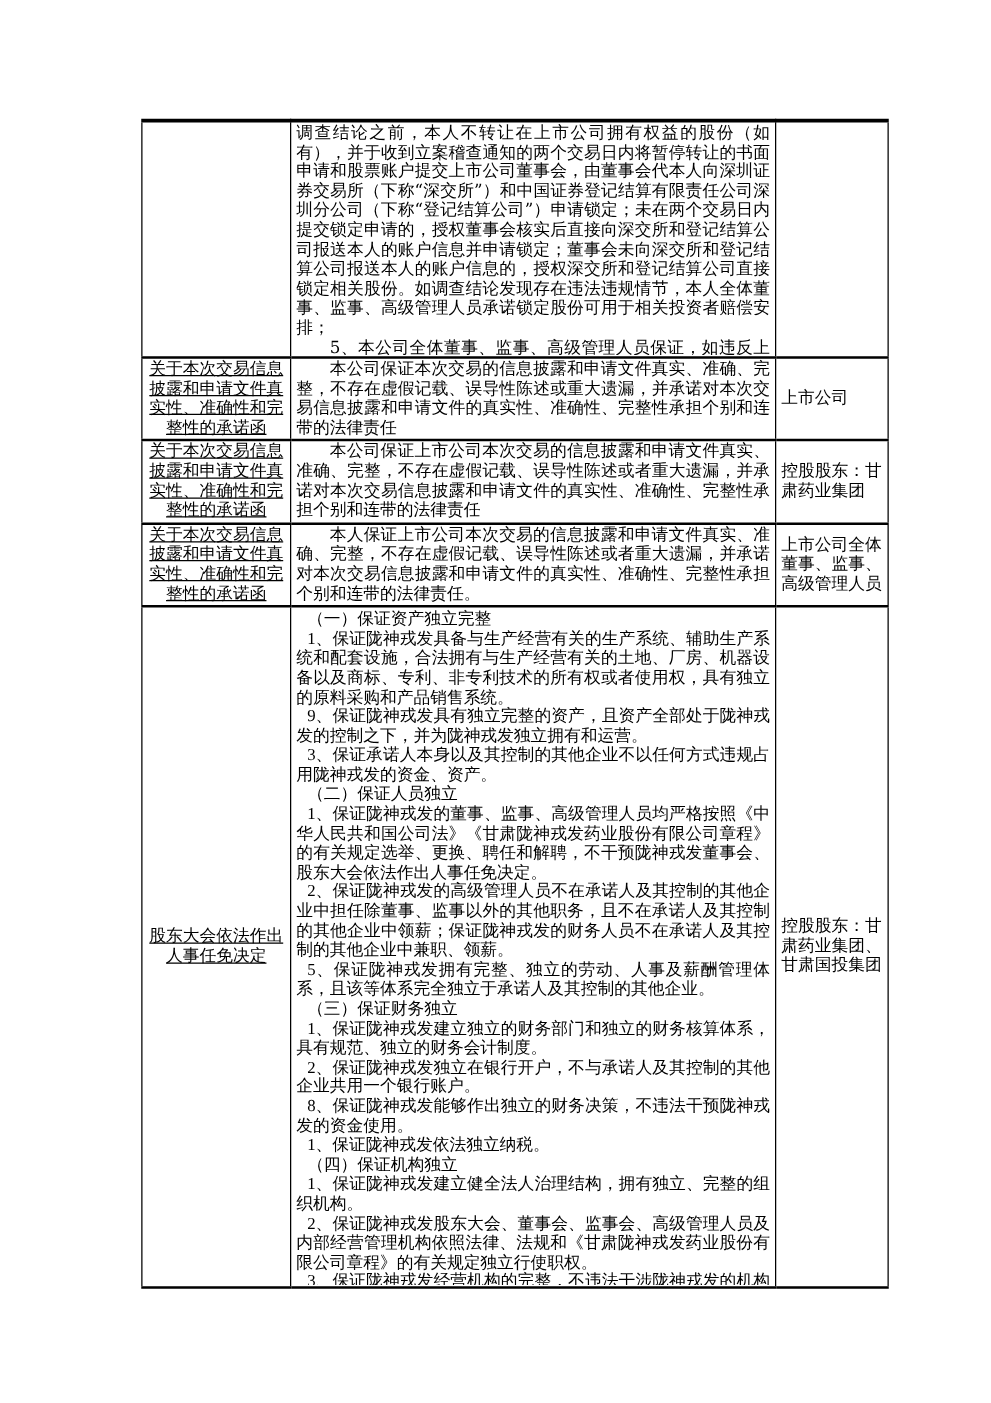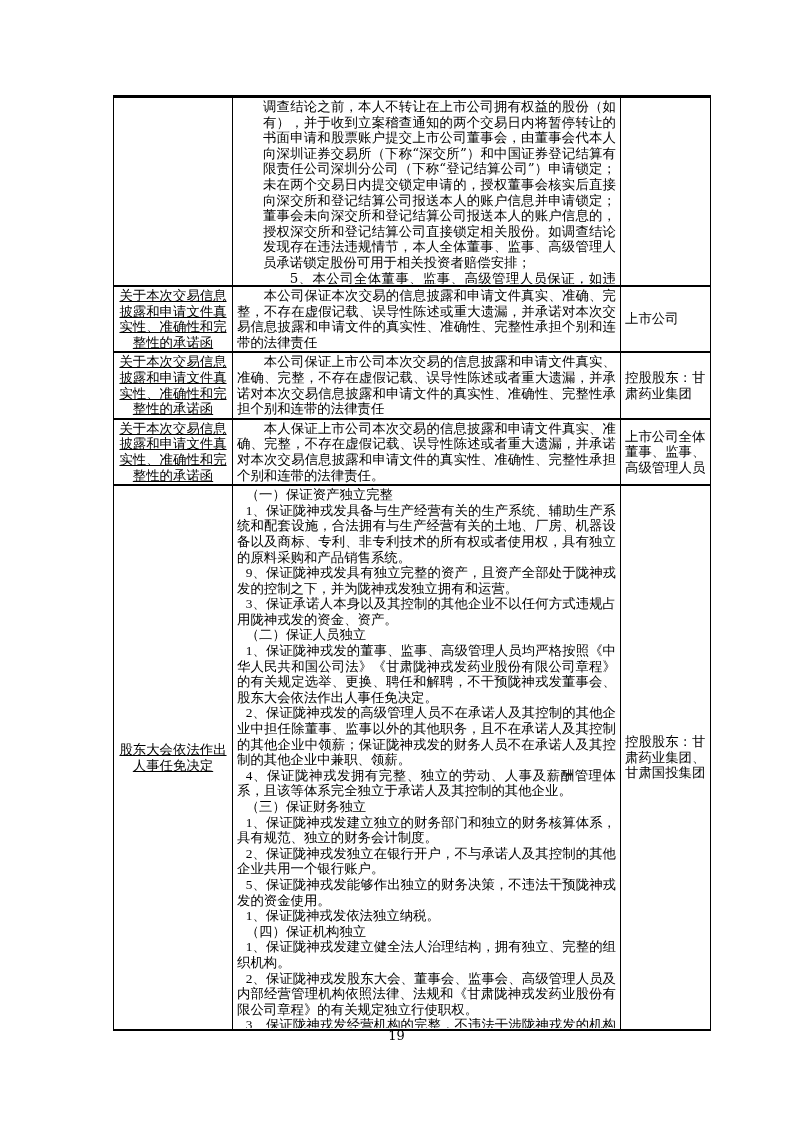--- a/index.html
+++ b/index.html
@@ -32,21 +32,21 @@
   table.doc-table { border-top:3px solid #000; border-bottom:2px solid #000; }
   tr.r1 { height:189px; }
   tr.r2 { height:66px; }
   tr.r3 { height:64px; }
   tr.r4 { height:63px; }
   tr.r5 { height:545px; }
   td.cat-cell   { width:110px; text-align:center; padding:1px 3px;text-decoration:underline; }
   td.content-cell { width:379px; text-align:justify; }
   td.party-cell { width:81px; text-align:left; padding:1px 2px; }
   td.v-top { vertical-align:top; }
-  .clip-r1 { height:185px; overflow:hidden;margin-left:26px; }
+  .clip-r1 { height:185px; overflow:hidden; }
   .clip-r5 { height:541px; overflow:hidden;font-family:Liberation Serif, serif; }
   .content-cell p { margin:0; text-align:justify; }
   p.p-flush { text-indent:0; }
   p.p-ind2  { text-indent:2em; }
   p.p-ind1  { text-indent:0.65em; }
   .pageno {
     position:absolute;
     left:0; top:1028px; width:793px;
     text-align:center;
     font-size:13px;
@@ -99,32 +99,31 @@
         <td class="cat-cell">股东大会依法作出人事任免决定</td>
         <td class="content-cell v-top">
           <div class="clip-r5">
             <p class="p-ind1">（一）保证资产独立完整</p>
             <p class="p-ind1">1、保证陇神戎发具备与生产经营有关的生产系统、辅助生产系统和配套设施，合法拥有与生产经营有关的土地、厂房、机器设备以及商标、专利、非专利技术的所有权或者使用权，具有独立的原料采购和产品销售系统。</p>
             <p class="p-ind1">9、保证陇神戎发具有独立完整的资产，且资产全部处于陇神戎发的控制之下，并为陇神戎发独立拥有和运营。</p>
             <p class="p-ind1">3、保证承诺人本身以及其控制的其他企业不以任何方式违规占用陇神戎发的资金、资产。</p>
             <p class="p-ind1">（二）保证人员独立</p>
             <p class="p-ind1">1、保证陇神戎发的董事、监事、高级管理人员均严格按照《中华人民共和国公司法》《甘肃陇神戎发药业股份有限公司章程》的有关规定选举、更换、聘任和解聘，不干预陇神戎发董事会、股东大会依法作出人事任免决定。</p>
             <p class="p-ind1">2、保证陇神戎发的高级管理人员不在承诺人及其控制的其他企业中担任除董事、监事以外的其他职务，且不在承诺人及其控制的其他企业中领薪；保证陇神戎发的财务人员不在承诺人及其控制的其他企业中兼职、领薪。</p>
-            <p class="p-ind1">4、保证陇神戎发拥有完整、独立的劳动、人事及薪酬管理体系，且该等体系完全独立于承诺人及其控制的其他企业。</p>
+            <p class="p-ind1">5、保证陇神戎发拥有完整、独立的劳动、人事及薪酬管理体系，且该等体系完全独立于承诺人及其控制的其他企业。</p>
             <p class="p-ind1">（三）保证财务独立</p>
             <p class="p-ind1">1、保证陇神戎发建立独立的财务部门和独立的财务核算体系，具有规范、独立的财务会计制度。</p>
             <p class="p-ind1">2、保证陇神戎发独立在银行开户，不与承诺人及其控制的其他企业共用一个银行账户。</p>
-            <p class="p-ind1">5、保证陇神戎发能够作出独立的财务决策，不违法干预陇神戎发的资金使用。</p>
+            <p class="p-ind1">8、保证陇神戎发能够作出独立的财务决策，不违法干预陇神戎发的资金使用。</p>
             <p class="p-ind1">1、保证陇神戎发依法独立纳税。</p>
             <p class="p-ind1">（四）保证机构独立</p>
             <p class="p-ind1">1、保证陇神戎发建立健全法人治理结构，拥有独立、完整的组织机构。</p>
             <p class="p-ind1">2、保证陇神戎发股东大会、董事会、监事会、高级管理人员及内部经营管理机构依照法律、法规和《甘肃陇神戎发药业股份有限公司章程》的有关规定独立行使职权。</p>
             <p class="p-ind1">3、保证陇神戎发经营机构的完整，不违法干涉陇神戎发的机构设置、</p>
           </div>
         </td>
         <td class="party-cell">控股股东：甘肃药业集团、甘肃国投集团</td>
       </tr>
     </tbody>
   </table>
 
-  <div class="pageno">19</div>
 
 </div>
 
 </body></html>

